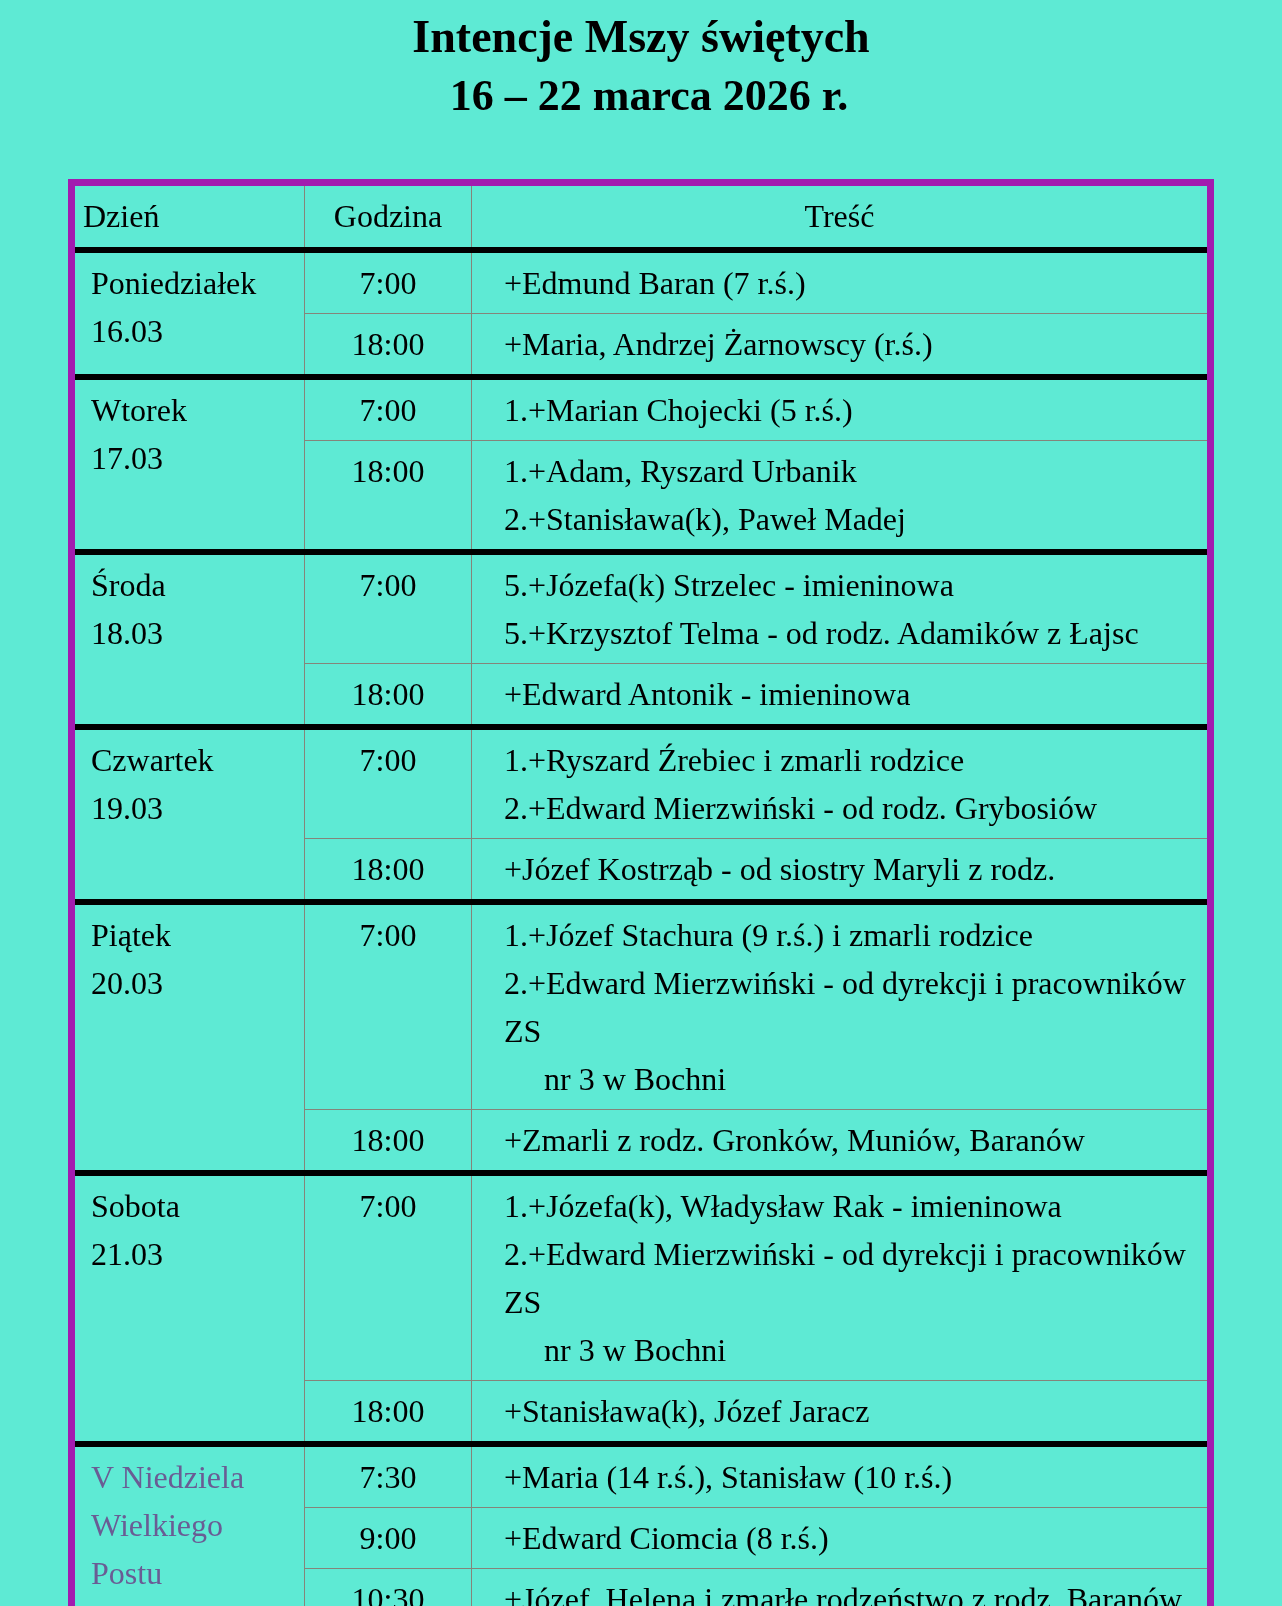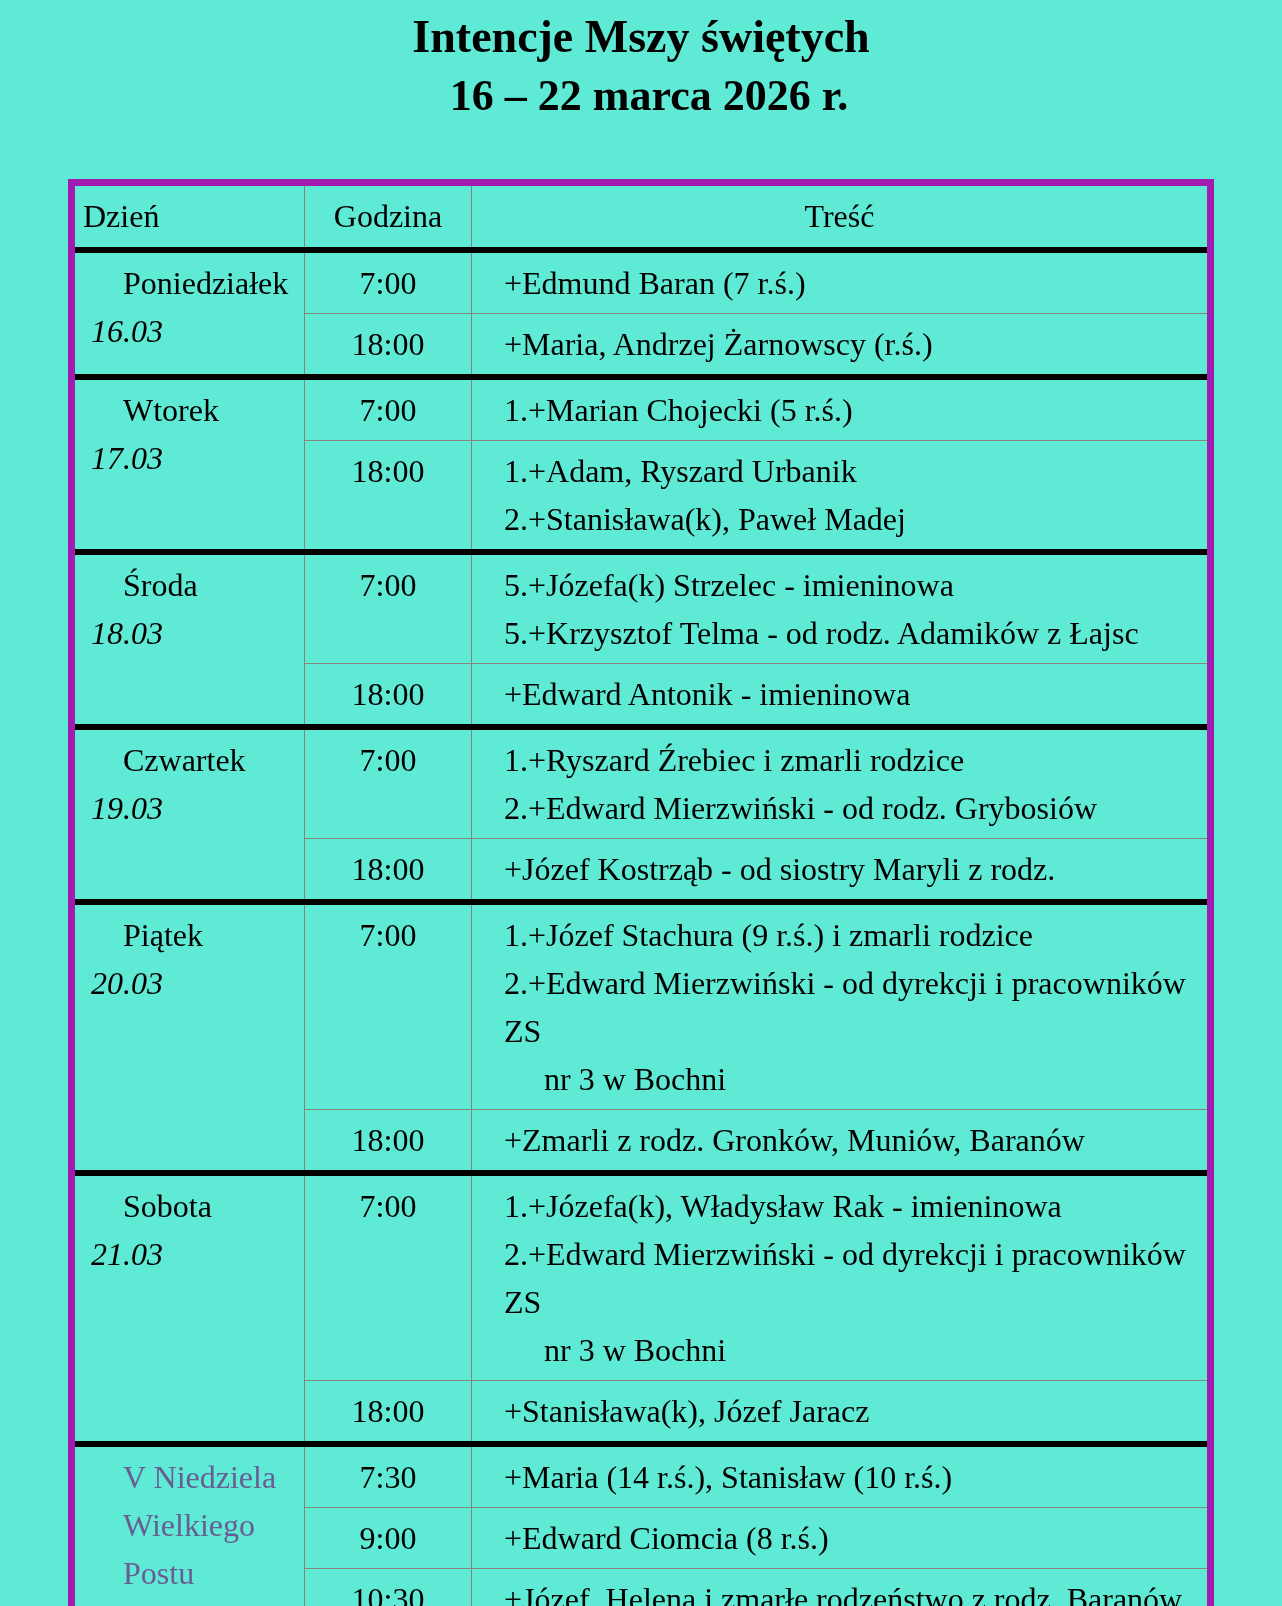--- a/index.html
+++ b/index.html
@@ -59,23 +59,23 @@
   }
   td.time-cell {
     text-align: center;
     padding: 6px 4px;
     border-left: 1px solid #85857a;
   }
   td.content-cell {
     padding: 6px 10px 6px 14px;
     border-left: 1px solid #85857a;
   }
-  .day-name { display: block; margin-left: 32px; }
+  .day-name { display: block; }
   .day-name.purple { color: #6a5c94; }
-  .day-date { display: block; font-style: italic; }
+  .day-date { display: block; }
   .intention-line { display: block; margin-left: 18px; }
   .intention-line.indent { padding-left: 40px; }
 </style>
 </head>
 <body>
 
 <div class="page">
 
   <div class="title-block">
     <h1 class="title-line1">Intencje Mszy świętych</h1>

